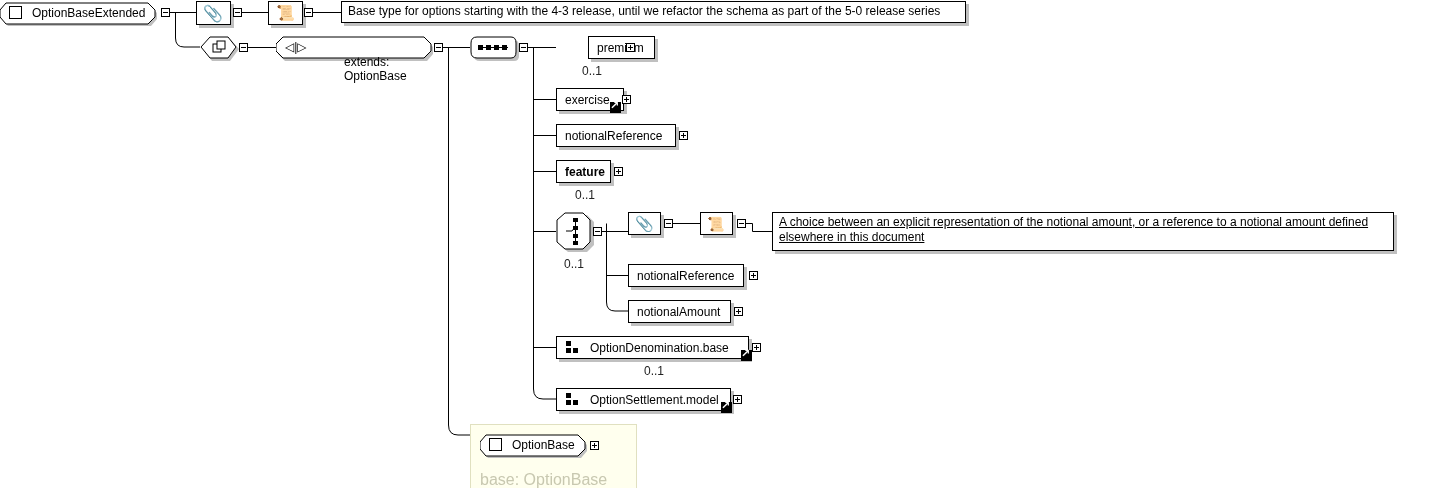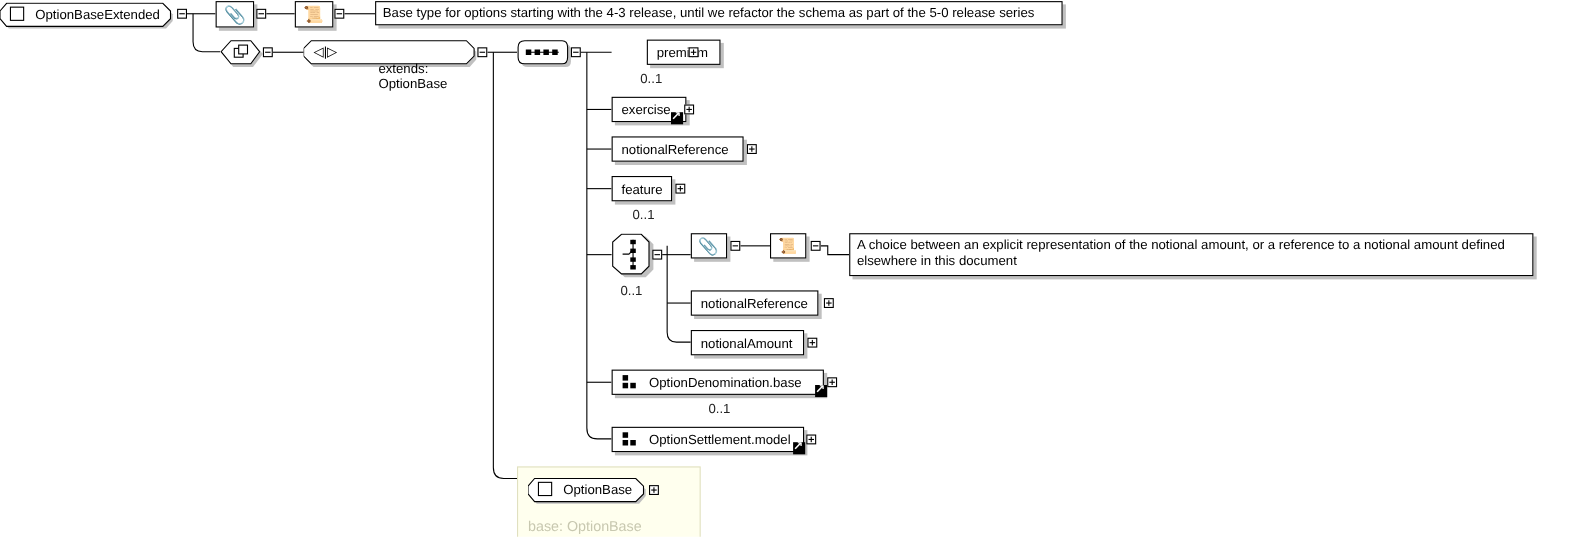--- a/index.html
+++ b/index.html
@@ -13,21 +13,21 @@
          background:#fff; font-size:9px; line-height:7px; text-align:center; font-family:"DejaVu Sans Mono", monospace; }
   .tog::before { content:""; position:absolute; left:1px; top:3px; width:5px; height:1px; background:#000; }
   .tog.plus::after { content:""; position:absolute; left:3px; top:1px; width:1px; height:5px; background:#000; }
   .card { position:absolute; font-size:12px; color:#222; }
   .ann { position:absolute; box-sizing:border-box; background:#fff; border:1px solid #000;
          box-shadow:3px 3px 0 #c0c0c0; padding:2px 6px; line-height:15px; font-size:12px; }
   .link { position:absolute; width:11px; height:11px; background:#000; }
   .link::after { content:"↗"; position:absolute; left:0; top:-3px; color:#fff; font-size:11px; font-weight:bold; font-family:"DejaVu Sans", sans-serif; }
   svg.lines { position:absolute; left:0; top:0; }
   .basepanel { position:absolute; background:#ffffee; border:1px solid #e0e0c0; }
-  .basecap { position:absolute; color:#c8c8b0; font-size:13px; }
+  .basecap { position:absolute; color:#c8c8b0; font-size:16px; }
 </style>
 </head>
 <body>
 
 <svg class="lines" width="1435" height="488">
   <g stroke="#000" stroke-width="1" fill="none">
 
     <line x1="170" y1="12.5" x2="196" y2="12.5"></line>
     <path d="M175.5 12.5 V38 Q175.5 47 184 47 H200"></path>
     <line x1="242" y1="12.5" x2="268" y2="12.5"></line>
@@ -117,21 +117,21 @@
   <span class="lbl">exercise</span>
 </div>
 <span class="link" style="left:610px;top:102px;"></span>
 <div class="tog plus" style="left:622px;top:95px;"></div>
 
 <div class="box" style="left:556px;top:124px;width:120px;height:23px;">
   <span class="lbl">notionalReference</span>
 </div>
 <div class="tog plus" style="left:679px;top:131px;"></div>
 
-<div class="box" style="left:556px;top:160px;width:55px;height:23px;">
+<div class="box" style="left:556px;top:160px;width:55px;height:23px;font-weight:bold;">
   <span class="lbl">feature</span>
 </div>
 <div class="tog plus" style="left:614px;top:167px;"></div>
 <span class="card" style="left:575px;top:188px;">0..1</span>
 
 <div class="abs" style="left:556px;top:212px;width:36px;height:40px;">
   <svg width="40" height="44">
     <polygon points="12,3 31,3 38,10 38,33 31,40 12,40 4,33 4,10" fill="#c0c0c0"></polygon>
     <polygon points="9,1 27,1 34,8 34,30 27,37 9,37 1,30 1,8" fill="#fff" stroke="#000"></polygon>
     <line x1="19.5" y1="6" x2="19.5" y2="32" stroke="#000"></line>
@@ -147,21 +147,21 @@
 <span class="card" style="left:564px;top:257px;">0..1</span>
 
 <div class="box" style="left:628px;top:212px;width:33px;height:23px;justify-content:center;">
   <span style="font-size:15px;font-family:'DejaVu Sans',sans-serif;">📎</span>
 </div>
 <div class="tog" style="left:664px;top:219px;"></div>
 <div class="box" style="left:700px;top:212px;width:33px;height:23px;justify-content:center;">
   <span style="font-size:14px;font-family:'DejaVu Sans',sans-serif;">📜</span>
 </div>
 <div class="tog" style="left:737px;top:219px;"></div>
-<div class="ann" style="left:772px;top:212px;width:622px;height:39px;">A choice between an explicit representation of the notional amount, or a reference to a notional amount defined elsewhere in this document</div>
+<div class="ann" style="left:772px;top:212px;width:622px;height:39px;text-decoration:underline;">A choice between an explicit representation of the notional amount, or a reference to a notional amount defined elsewhere in this document</div>
 
 <div class="box" style="left:628px;top:264px;width:116px;height:23px;">
   <span class="lbl">notionalReference</span>
 </div>
 <div class="tog plus" style="left:749px;top:271px;"></div>
 
 <div class="box" style="left:628px;top:300px;width:103px;height:23px;">
   <span class="lbl">notionalAmount</span>
 </div>
 <div class="tog plus" style="left:734px;top:307px;"></div>

